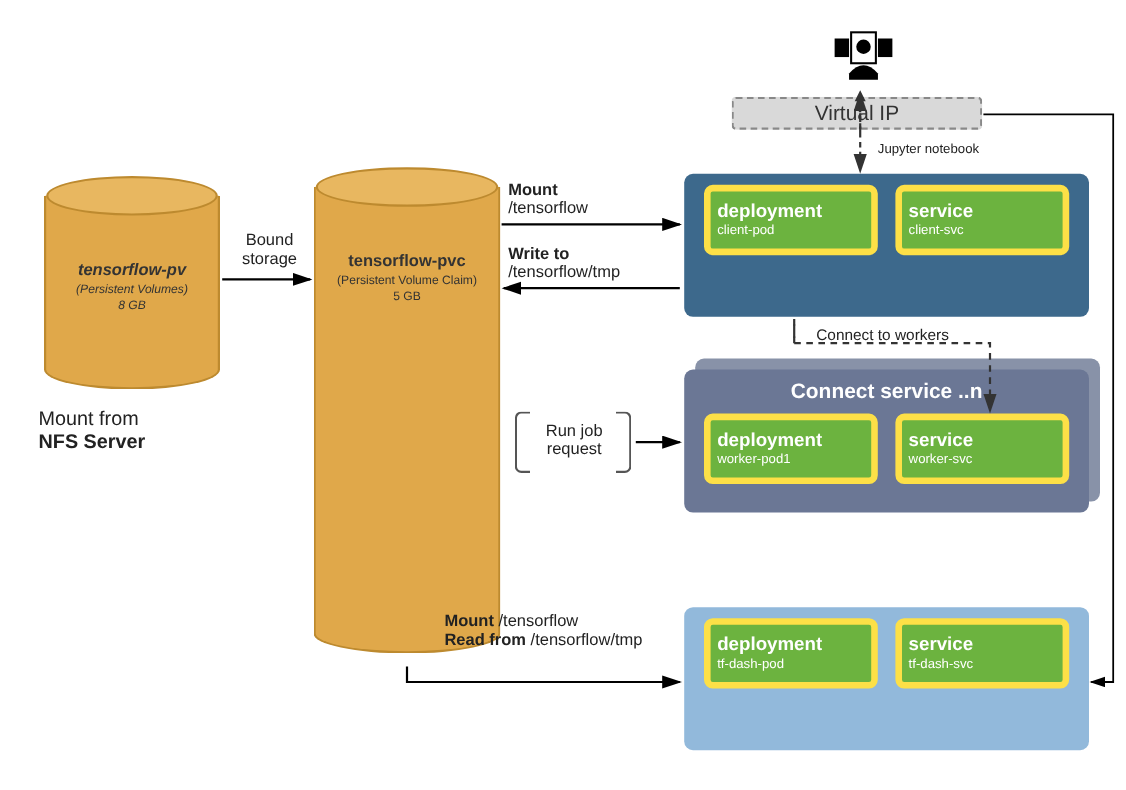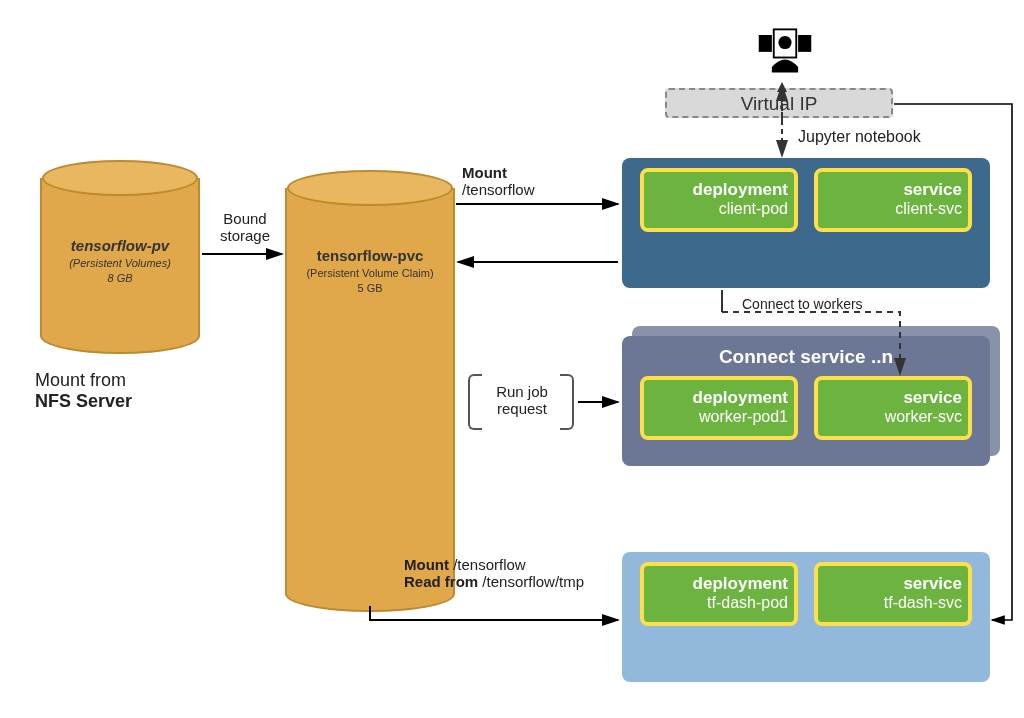--- a/index.html
+++ b/index.html
@@ -51,29 +51,29 @@
   color: #fff;
   font-size: 19px;
   font-weight: 600;
   text-align: center;
   margin-bottom: 8px;
 }
 .slot {
   display: inline-block;
   width: 158px;
   background: #6cb33f;
-  border: 4px solid #fde047;
+  border: 6px solid #fde047;
   border-radius: 8px;
   padding: 8px 6px 10px;
-  text-align: right;
+  text-align: left;
   color: #fff;
 }
 .slot-row { display: flex; gap: 16px; justify-content: center; }
 .slot .s-head { font-size: 17px; font-weight: 600; }
-.slot .s-sub  { font-size: 16px; font-weight: 300; }
+.slot .s-sub  { font-size: 12px; font-weight: 300; }
 
 .panel.master { background: #3d698c; left: 622px; top: 158px; width: 368px; height: 130px; }
 .panel.worker { background: #6b7795; left: 622px; top: 336px; width: 368px; height: 130px; }
 .panel.tensor { background: #92b9db; left: 622px; top: 552px; width: 368px; height: 130px; }
 
 
 .worker-shadow {
   position: absolute;
   left: 632px; top: 326px;
   width: 368px; height: 130px;
@@ -144,21 +144,21 @@
         <div class="cyl-sub">(Persistent Volumes)</div>
         <div class="cyl-sub">8 GB</div>
       </div>
     </div>
   </div>
   <div class="label" style="left:35px; top:370px; font-size:18px;">
     <span>Mount from</span><br>
     <b>NFS Server</b>
   </div>
 
-  <div class="cylinder" style="left:285px; top:188px;">
+  <div class="cylinder" style="left:285px; top:170px;">
     <div class="cyl-body" style="width:170px; height:424px;">
       <div class="cyl-top"></div>
       <div class="cyl-text" style="top:58px;">
         <div class="cyl-title">tensorflow-pvc</div>
         <div class="cyl-sub">(Persistent Volume Claim)</div>
         <div class="cyl-sub">5 GB</div>
       </div>
     </div>
   </div>
 
@@ -205,22 +205,26 @@
 
   <div class="label" style="left:206px; top:210px; width:78px; text-align:center;">
     <span>Bound storage</span>
   </div>
 
   <div class="label" style="left:462px; top:164px;">
     <b>Mount</b><br>
     <span>/tensorflow</span>
   </div>
 
-
-  <div class="label" style="left:798px; top:128px; font-size:16px;">Jupyter notebook</div>
+  <div class="label" style="left:462px; top:222px;">
+    <b>Write to</b><br>
+    <span>/tensorflow/tmp</span>
+  </div>
+
+  <div class="label" style="left:798px; top:128px; font-size:12px;">Jupyter notebook</div>
 
   <div class="label" style="left:742px; top:296px; font-size:14px;">Connect to workers</div>
 
   <div class="bracket" style="left:468px; top:374px; height:56px;"></div>
   <div class="bracket r" style="left:560px; top:374px; height:56px;"></div>
   <div class="label" style="left:486px; top:383px; width:72px; text-align:center;">Run job request</div>
 
   <div class="label" style="left:404px; top:556px;">
     <b>Mount</b> <span>/tensorflow</span><br>
     <b>Read from</b> <span>/tensorflow/tmp</span>

